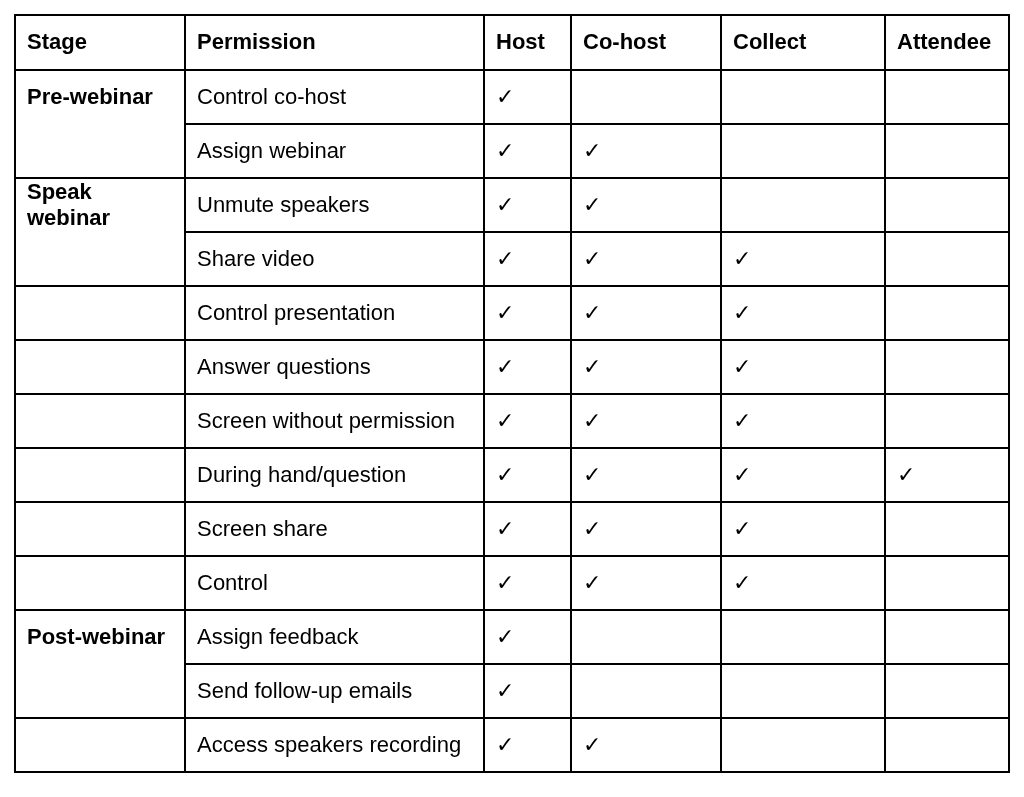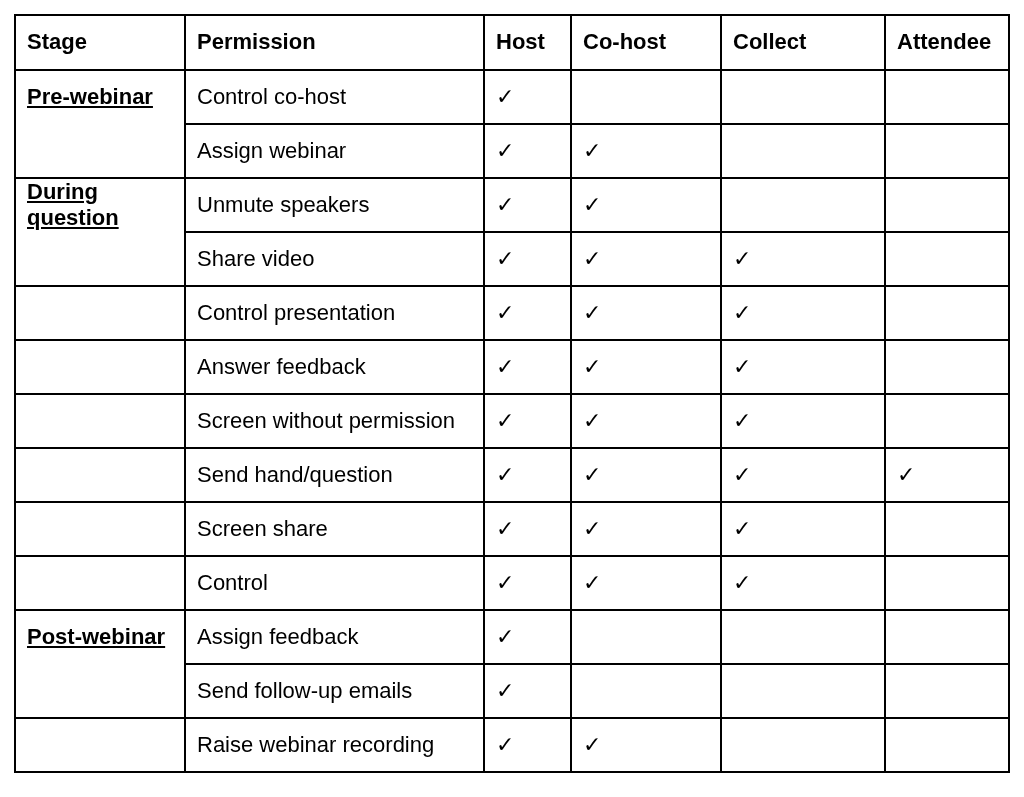--- a/index.html
+++ b/index.html
@@ -39,21 +39,20 @@
     height: 53px;
   }
   .perm-table td {
     font-weight: normal;
     height: 52px;
   }
   
   td.stage-cell {
     font-weight: bold;
     vertical-align: top;
-    text-decoration: underline;
   }
   td.stage-cell .stage-box {
     height: 52px;
     display: flex;
     align-items: center;
   }
   td.check-cell {
     font-weight: normal;
   }
 </style>
@@ -93,21 +92,21 @@
       </tr>
       <tr>
         <td>Assign webinar</td>
         <td class="check-cell">✓</td>
         <td class="check-cell">✓</td>
         <td class="check-cell"></td>
         <td class="check-cell"></td>
       </tr>
       <tr>
         <td class="stage-cell" rowspan="2">
-            <div class="stage-box">During question</div>
+            <div class="stage-box">Speak webinar</div>
           </td>
         <td>Unmute speakers</td>
         <td class="check-cell">✓</td>
         <td class="check-cell">✓</td>
         <td class="check-cell"></td>
         <td class="check-cell"></td>
       </tr>
       <tr>
         <td>Share video</td>
         <td class="check-cell">✓</td>
@@ -118,37 +117,37 @@
       <tr>
         <td class="stage-cell"></td>
         <td>Control presentation</td>
         <td class="check-cell">✓</td>
         <td class="check-cell">✓</td>
         <td class="check-cell">✓</td>
         <td class="check-cell"></td>
       </tr>
       <tr>
         <td class="stage-cell"></td>
-        <td>Answer feedback</td>
+        <td>Answer questions</td>
         <td class="check-cell">✓</td>
         <td class="check-cell">✓</td>
         <td class="check-cell">✓</td>
         <td class="check-cell"></td>
       </tr>
       <tr>
         <td class="stage-cell"></td>
         <td>Screen without permission</td>
         <td class="check-cell">✓</td>
         <td class="check-cell">✓</td>
         <td class="check-cell">✓</td>
         <td class="check-cell"></td>
       </tr>
       <tr>
         <td class="stage-cell"></td>
-        <td>Send hand/question</td>
+        <td>During hand/question</td>
         <td class="check-cell">✓</td>
         <td class="check-cell">✓</td>
         <td class="check-cell">✓</td>
         <td class="check-cell">✓</td>
       </tr>
       <tr>
         <td class="stage-cell"></td>
         <td>Screen share</td>
         <td class="check-cell">✓</td>
         <td class="check-cell">✓</td>
@@ -175,21 +174,21 @@
       </tr>
       <tr>
         <td>Send follow-up emails</td>
         <td class="check-cell">✓</td>
         <td class="check-cell"></td>
         <td class="check-cell"></td>
         <td class="check-cell"></td>
       </tr>
       <tr>
         <td class="stage-cell"></td>
-        <td>Raise webinar recording</td>
+        <td>Access speakers recording</td>
         <td class="check-cell">✓</td>
         <td class="check-cell">✓</td>
         <td class="check-cell"></td>
         <td class="check-cell"></td>
       </tr>
     </tbody>
   </table>
 </div>
 
 </body></html>

